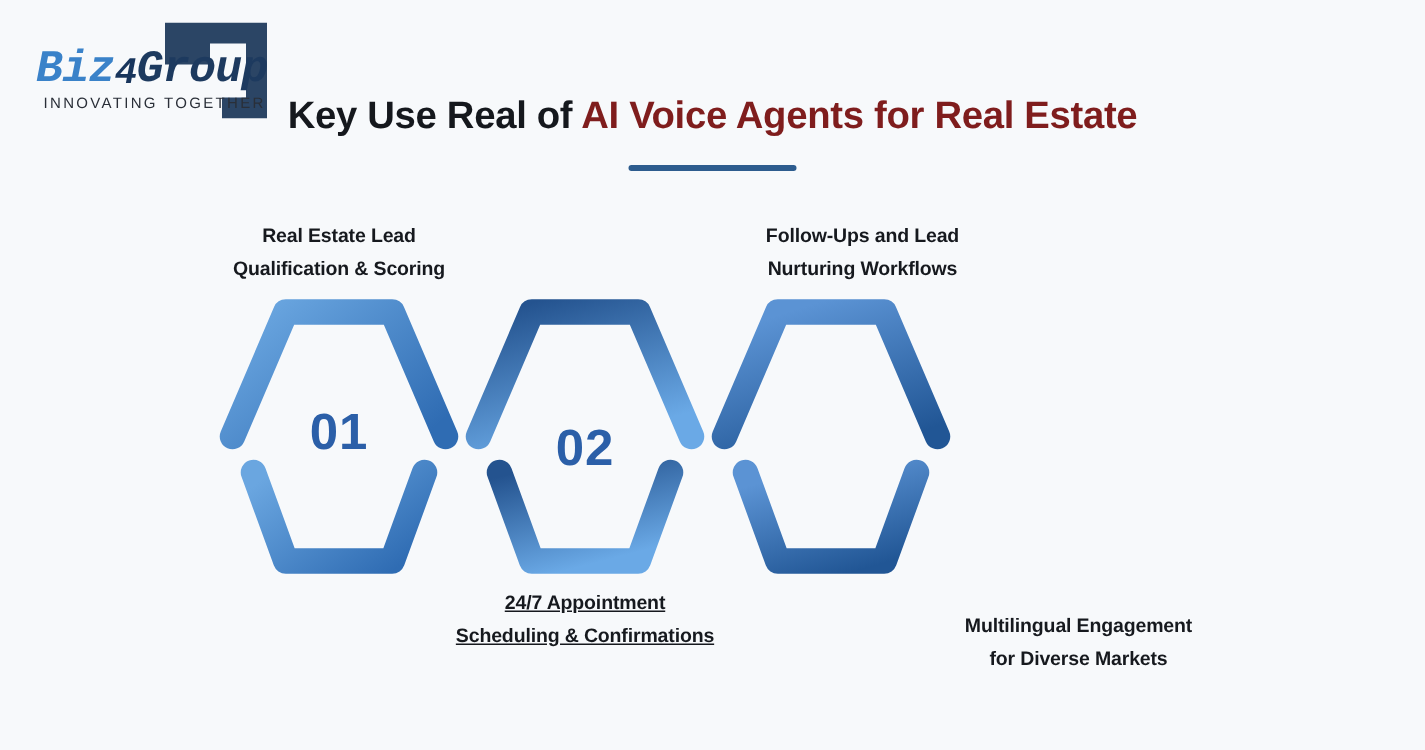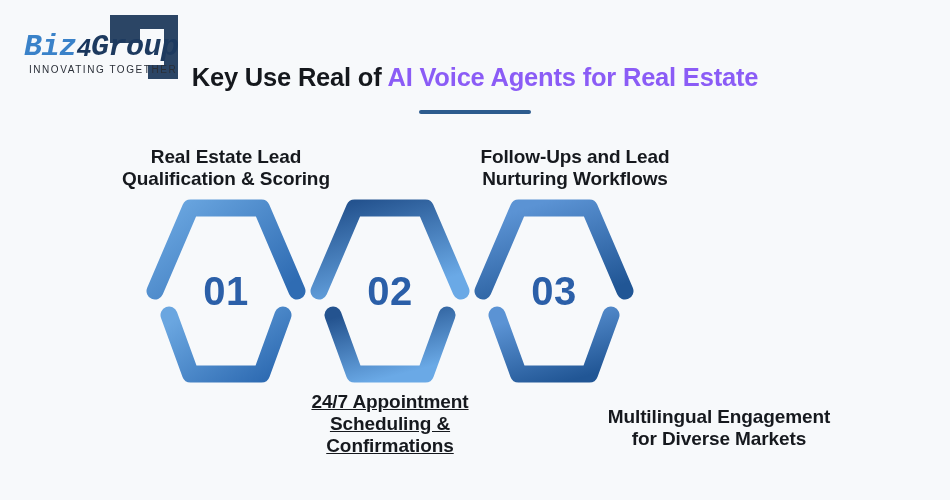--- a/index.html
+++ b/index.html
@@ -70,21 +70,21 @@
     left: 0;
     top: 63px;
     width: 950px;
     text-align: center;
     font-size: 25.5px;
     font-weight: bold;
     letter-spacing: -0.2px;
     color: #15181d;
     white-space: nowrap;
   }
-  #title .accent-text { color: #8b5cf6; }
+  #title .accent-text { color: #7f1d1d; }
   #title-rule {
     position: absolute;
     left: 419px;
     top: 110px;
     width: 112px;
     height: 4px;
     background: #2d5c8e;
     border-radius: 2px;
   }
 
@@ -96,32 +96,32 @@
     width: 950px;
     height: 500px;
     pointer-events: none;
   }
   .hex-item { position: absolute; }
   .hex-svg { display: block; overflow: visible; }
   .hex-number {
     position: absolute;
     width: 150px;
     text-align: center;
-    font-size: 40px;
+    font-size: 34px;
     font-weight: bold;
     color: #2b5fa8;
     letter-spacing: 0.5px;
     pointer-events: none;
   }
 
   
   .caption {
     position: absolute;
     text-align: center;
-    font-size: 19px;
+    font-size: 13px;
     font-weight: bold;
     line-height: 22px;
     color: #16191e;
     letter-spacing: -0.1px;
     white-space: pre-line;
   }
 </style>
 </head>
 <body>
 
@@ -158,34 +158,33 @@
       <svg class="hex-svg" width="150" height="176" viewBox="0 0 150 176">
         <defs>
           <linearGradient id="hexgrad1" x1="10%" y1="0%" x2="60%" y2="100%">
             <stop offset="0%" stop-color="#24538f"></stop>
             <stop offset="100%" stop-color="#6aa9e6"></stop>
           </linearGradient>
         </defs>
         <path d="M 4.0 88.0 L 39.5 5.0 L 110.5 5.0 L 146.0 88.0" fill="none" stroke="url(#hexgrad1)" stroke-width="17" stroke-linecap="round" stroke-linejoin="round"></path>
         <path d="M 132.0 112.0 L 110.5 171.0 L 39.5 171.0 L 18.0 112.0" fill="none" stroke="url(#hexgrad1)" stroke-width="17" stroke-linecap="round" stroke-linejoin="round"></path>
       </svg>
-      <div class="hex-number" style="left: 0px; top: 66px;">02</div>
+      <div class="hex-number" style="left: 0px; top: 77px;">02</div>
     </div>
     <div class="hex-item" style="left: 479px; top: 203px; width: 150px; height: 176px; pointer-events: auto; z-index: 10;">
       <svg class="hex-svg" width="150" height="176" viewBox="0 0 150 176">
         <defs>
           <linearGradient id="hexgrad2" x1="30%" y1="0%" x2="85%" y2="100%">
             <stop offset="0%" stop-color="#5b93d4"></stop>
             <stop offset="100%" stop-color="#215695"></stop>
           </linearGradient>
         </defs>
         <path d="M 4.0 88.0 L 39.5 5.0 L 110.5 5.0 L 146.0 88.0" fill="none" stroke="url(#hexgrad2)" stroke-width="17" stroke-linecap="round" stroke-linejoin="round"></path>
         <path d="M 132.0 112.0 L 110.5 171.0 L 39.5 171.0 L 18.0 112.0" fill="none" stroke="url(#hexgrad2)" stroke-width="17" stroke-linecap="round" stroke-linejoin="round"></path>
       </svg>
-      <div class="hex-number" style="left: 0px; top: 66px;">03</div>
     </div>
   </div>
 
 <div class="caption" style="left:101px; top:146px; width:250px;">Real Estate Lead
 Qualification &amp; Scoring</div>
 <div class="caption" style="left:265px; top:391px; width:250px;text-decoration:underline;">24/7 Appointment
 Scheduling &amp; Confirmations</div>
 <div class="caption" style="left:450px; top:146px; width:250px;">Follow-Ups and Lead
 Nurturing Workflows</div>
 <div class="caption" style="left:594px; top:406px; width:250px;">Multilingual Engagement

